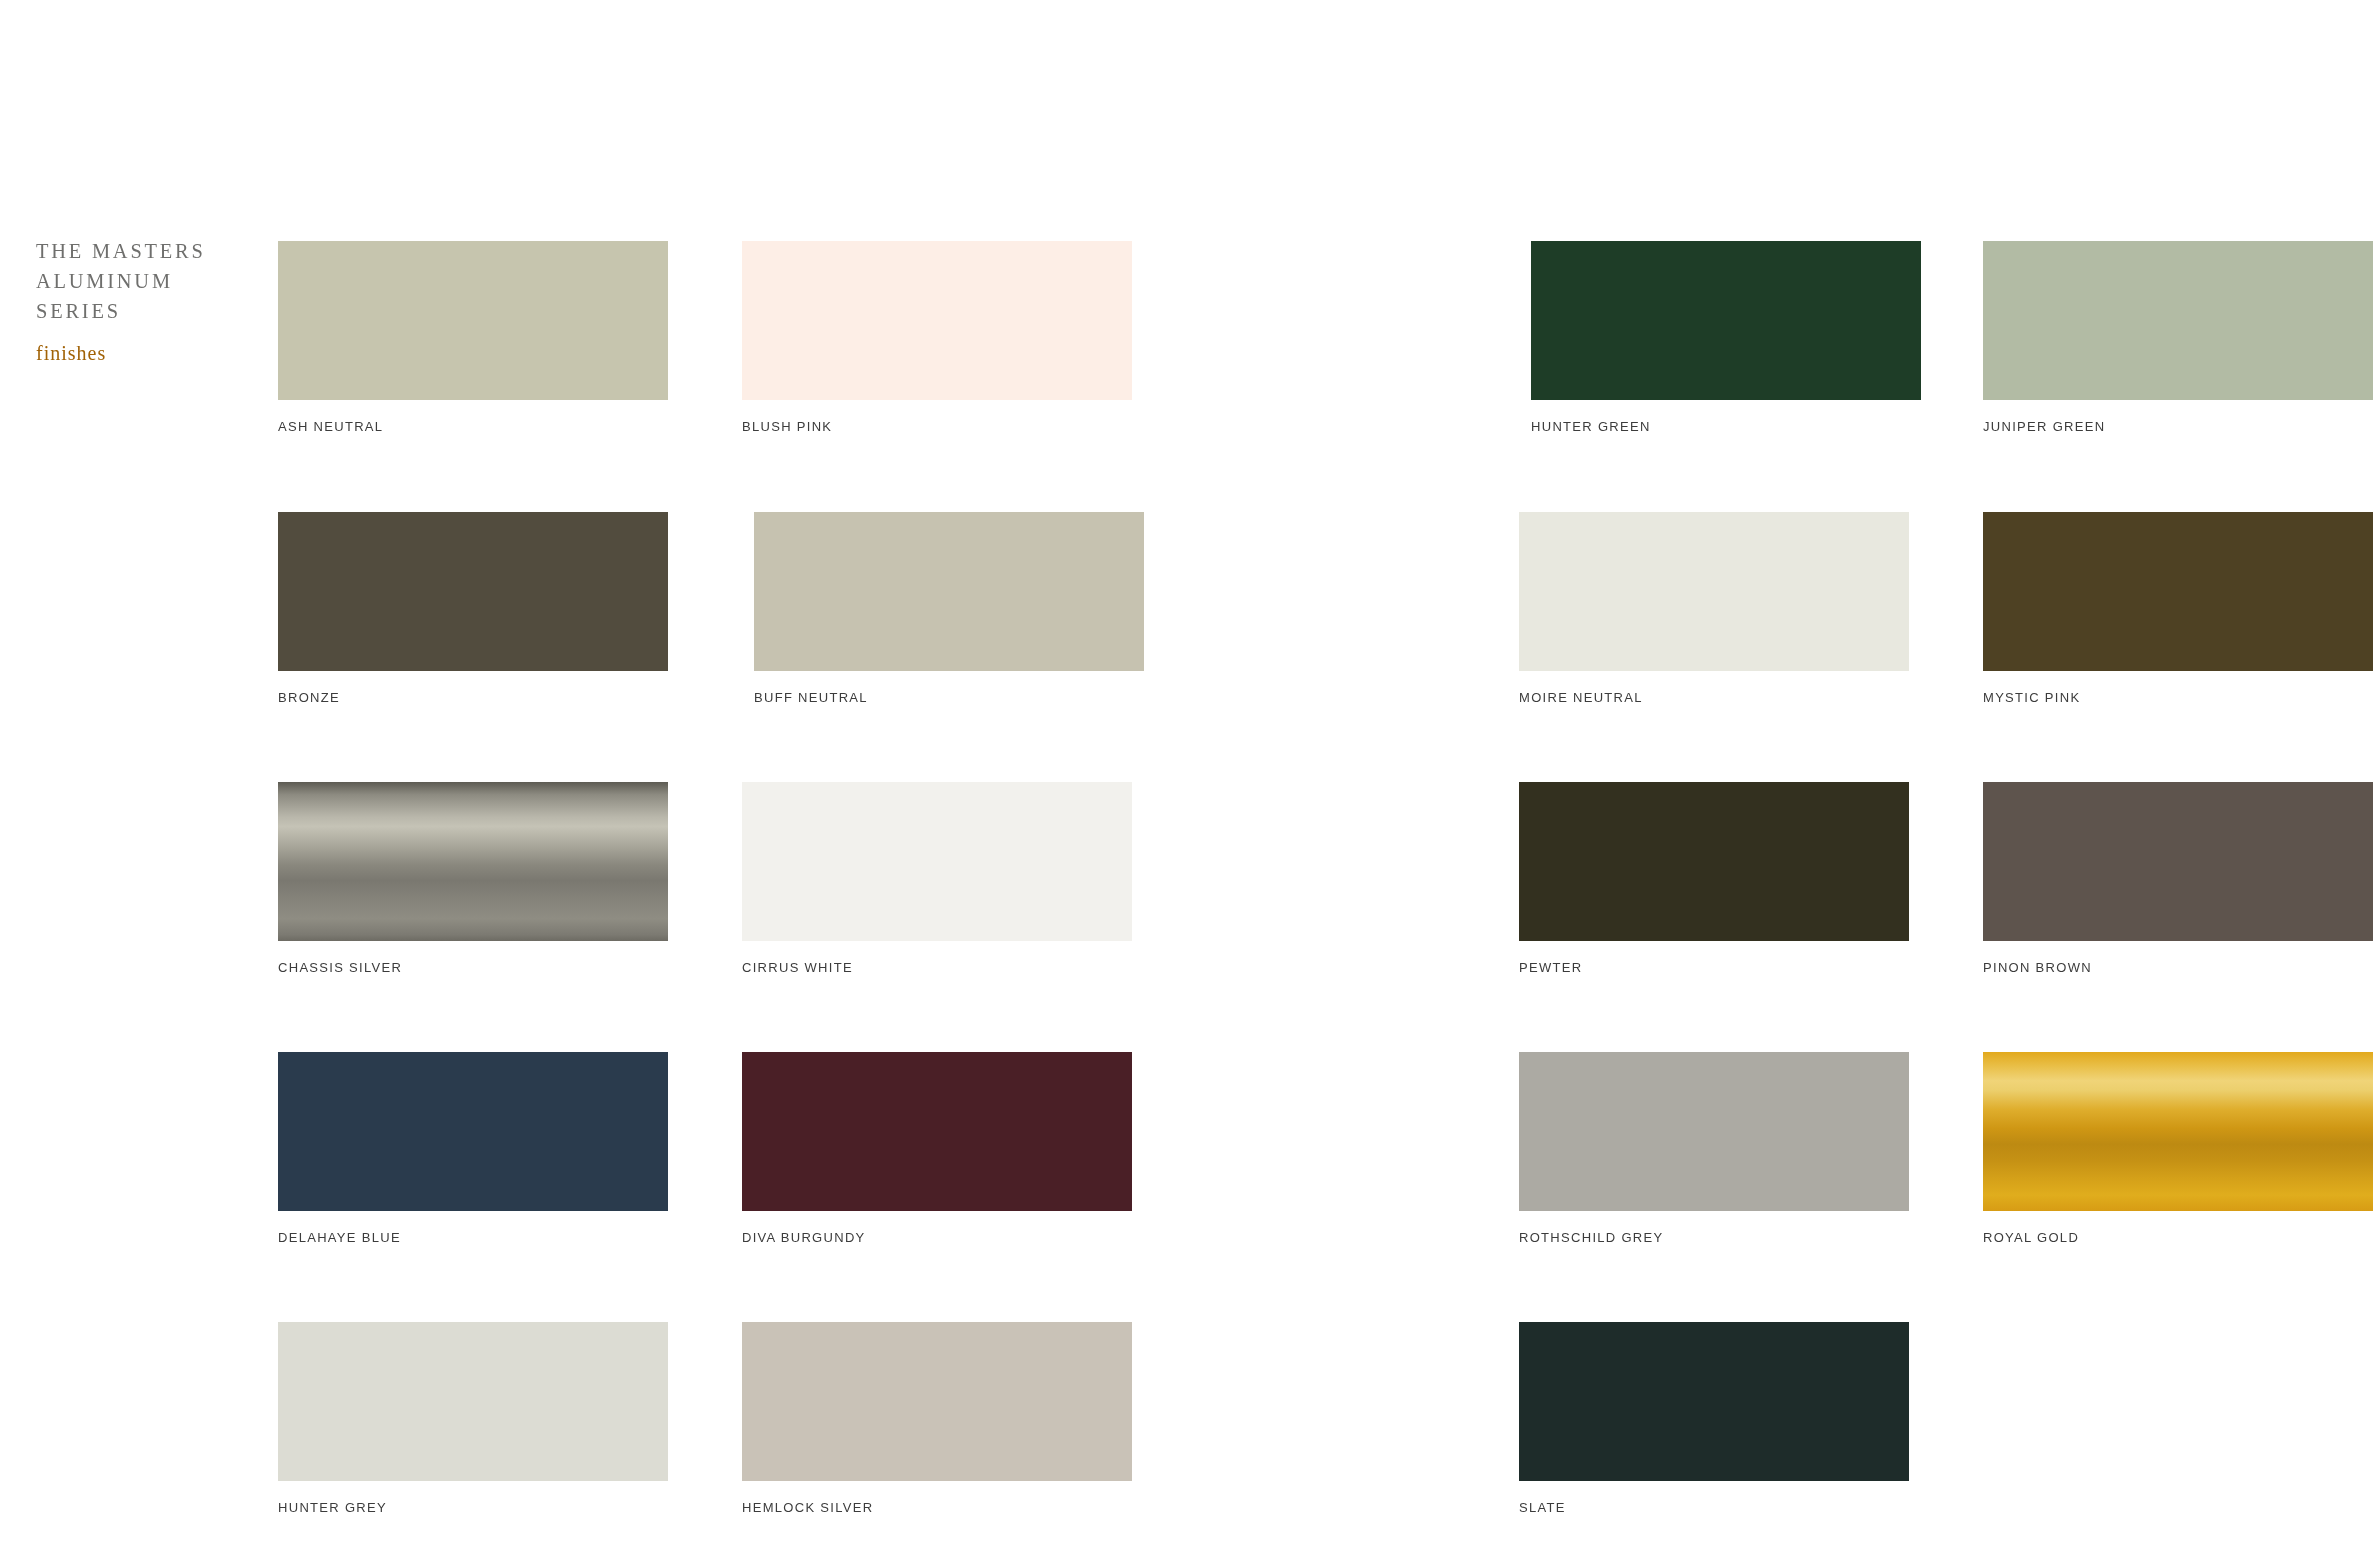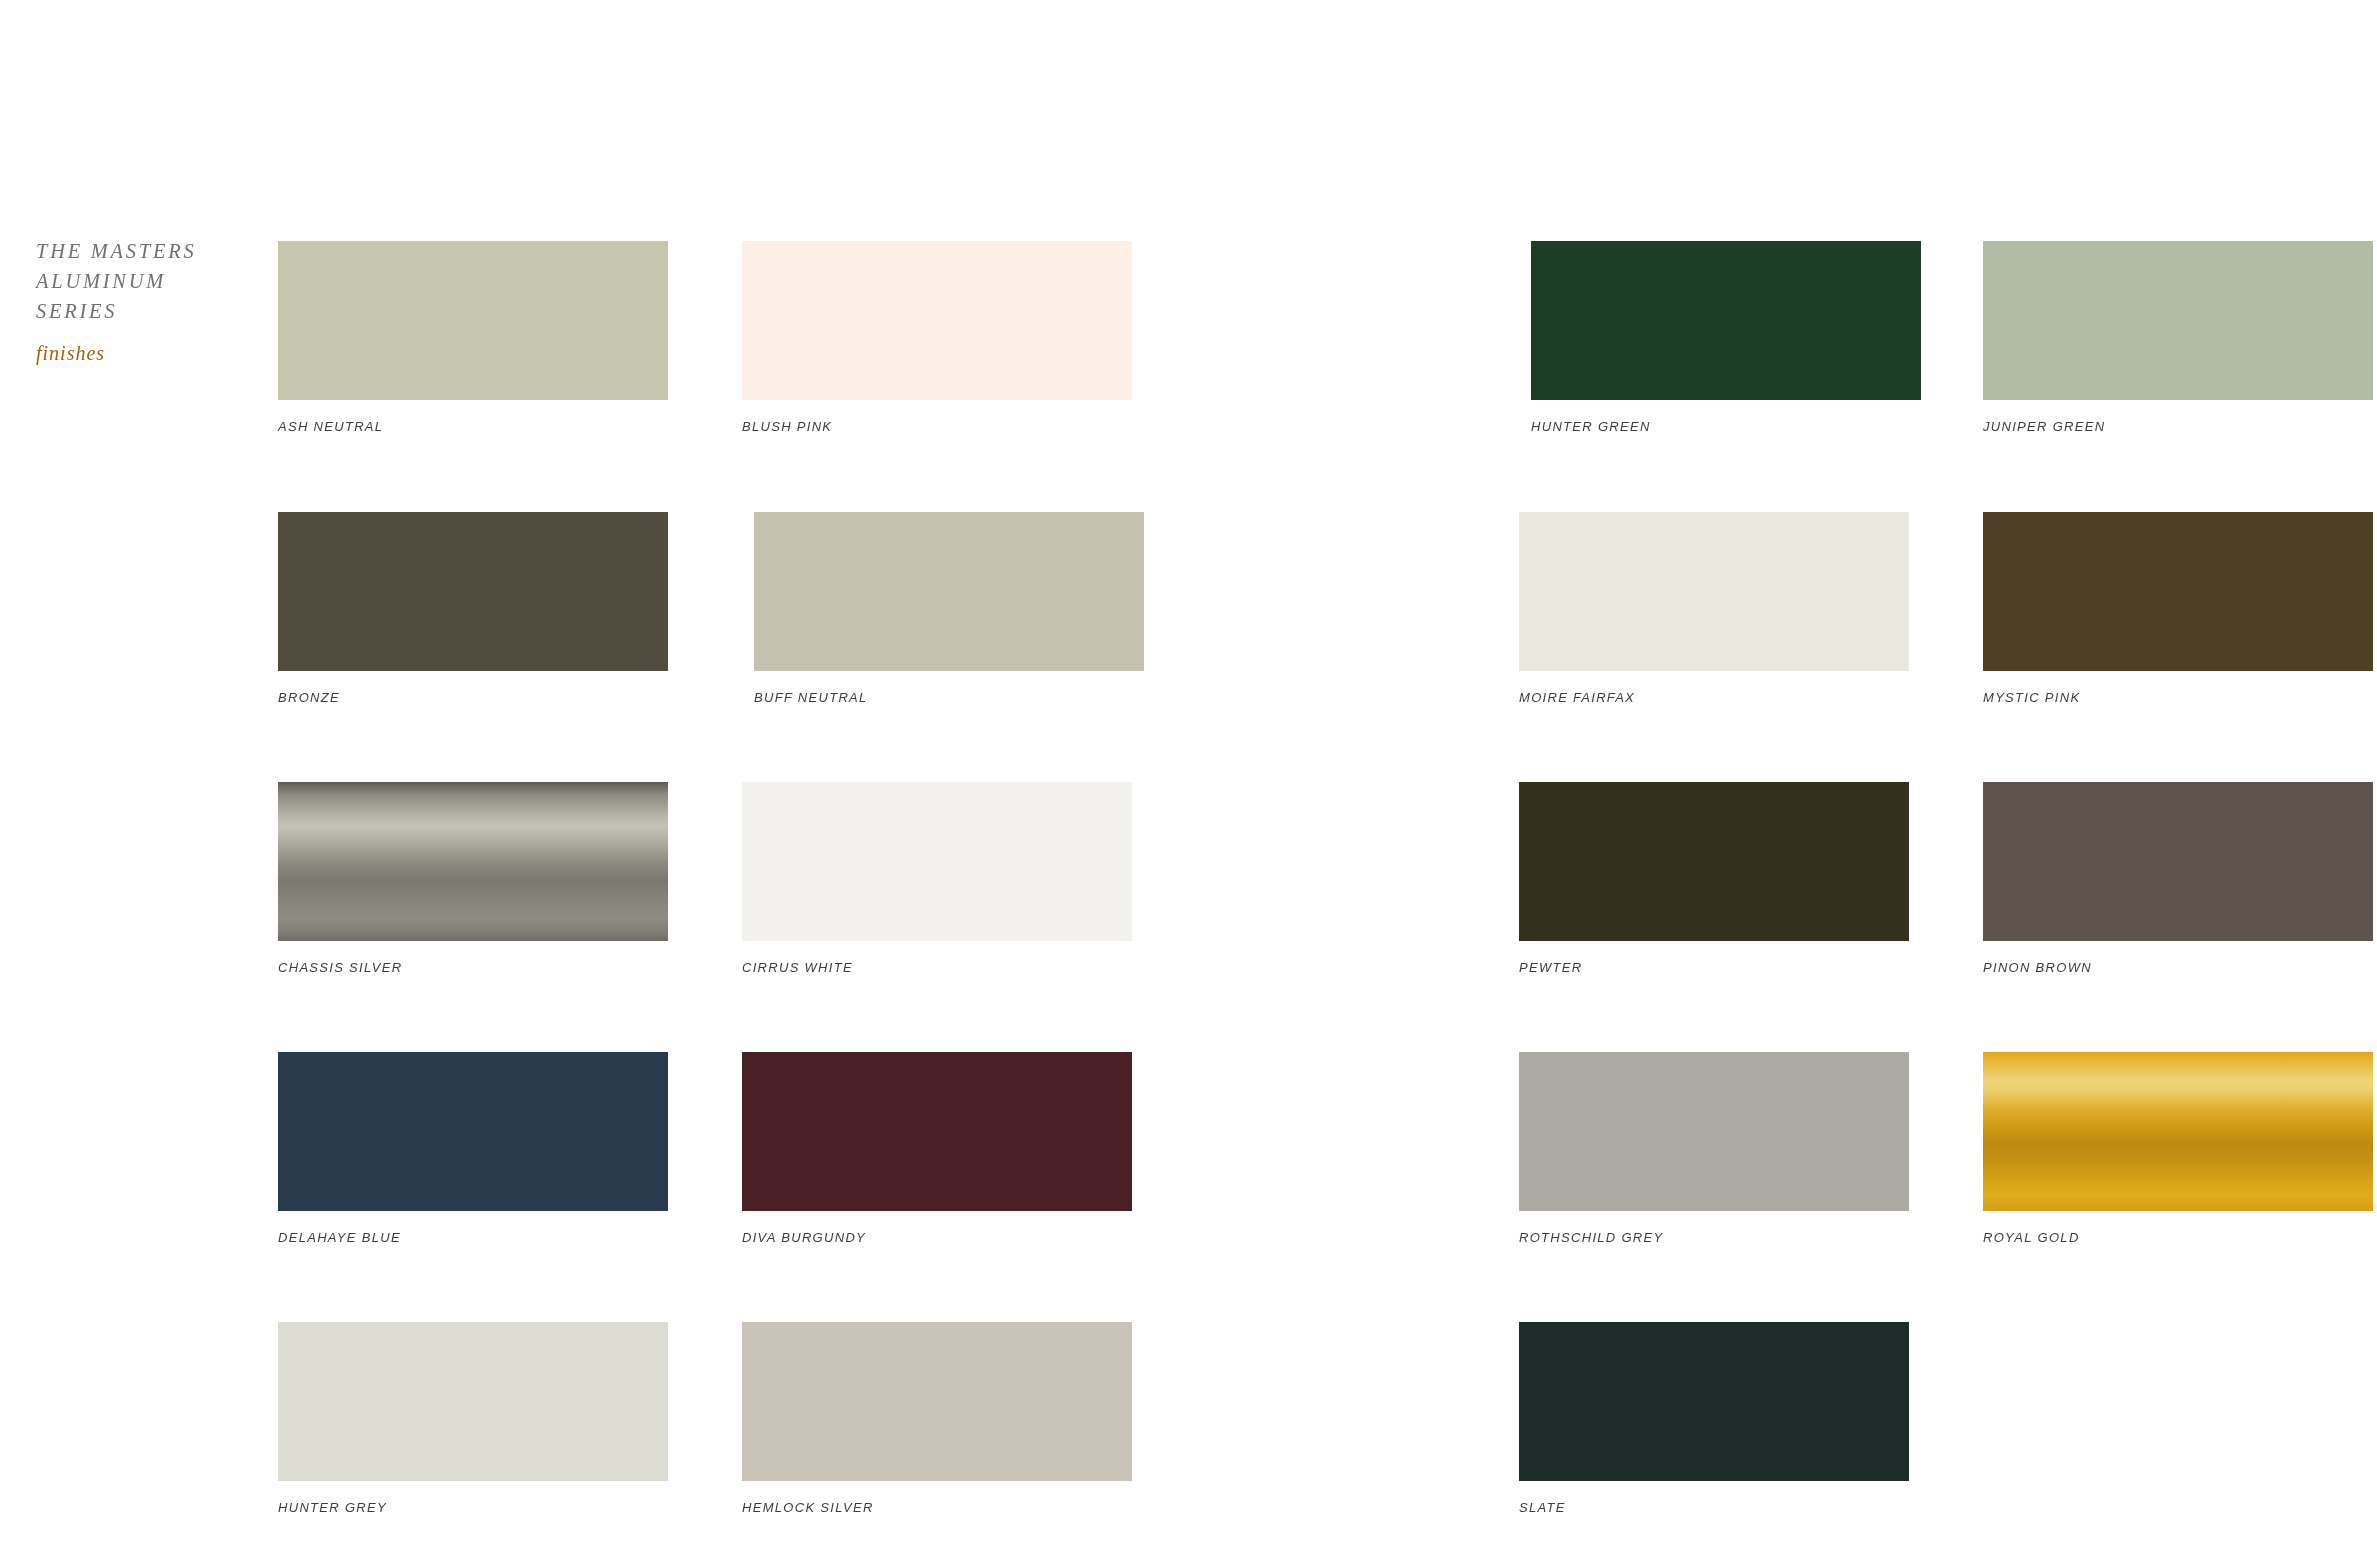--- a/index.html
+++ b/index.html
@@ -13,21 +13,20 @@
     overflow: hidden;
     font-family: "Liberation Sans", sans-serif;
     -webkit-font-smoothing: antialiased;
   }
 
   .page {
     position: relative;
     width: 2310px;
     height: 1549px;
     background: #ffffff;
-    font-style: italic;
   }
 
   
   .title-block {
     position: absolute;
     left: 36px;
     top: 236px;
     width: 228px;
   }
   .title-line {
@@ -138,21 +137,21 @@
       <div class="cell" style="left: 278px; top: 512px;">
         <div class="swatch" style="width: 390px; height: 159px; background-color: rgb(82, 76, 62);"></div>
         <div class="label">BRONZE</div>
       </div>
       <div class="cell" style="left: 742px; top: 512px; padding-left: 12px;">
         <div class="swatch" style="width: 390px; height: 159px; background-color: rgb(198, 194, 176);"></div>
         <div class="label">BUFF NEUTRAL</div>
       </div>
       <div class="cell" style="left: 1519px; top: 512px;">
         <div class="swatch" style="width: 390px; height: 159px; background-color: rgb(232, 232, 223);"></div>
-        <div class="label">MOIRE FAIRFAX</div>
+        <div class="label">MOIRE NEUTRAL</div>
       </div>
       <div class="cell" style="left: 1983px; top: 512px;">
         <div class="swatch" style="width: 390px; height: 159px; background-color: rgb(78, 65, 35);"></div>
         <div class="label">MYSTIC PINK</div>
       </div>
       <div class="cell" style="left: 278px; top: 782px;">
         <div class="swatch metal-silver" style="width: 390px; height: 159px; background-color: rgb(155, 153, 143);"></div>
         <div class="label">CHASSIS SILVER</div>
       </div>
       <div class="cell" style="left: 742px; top: 782px;">

